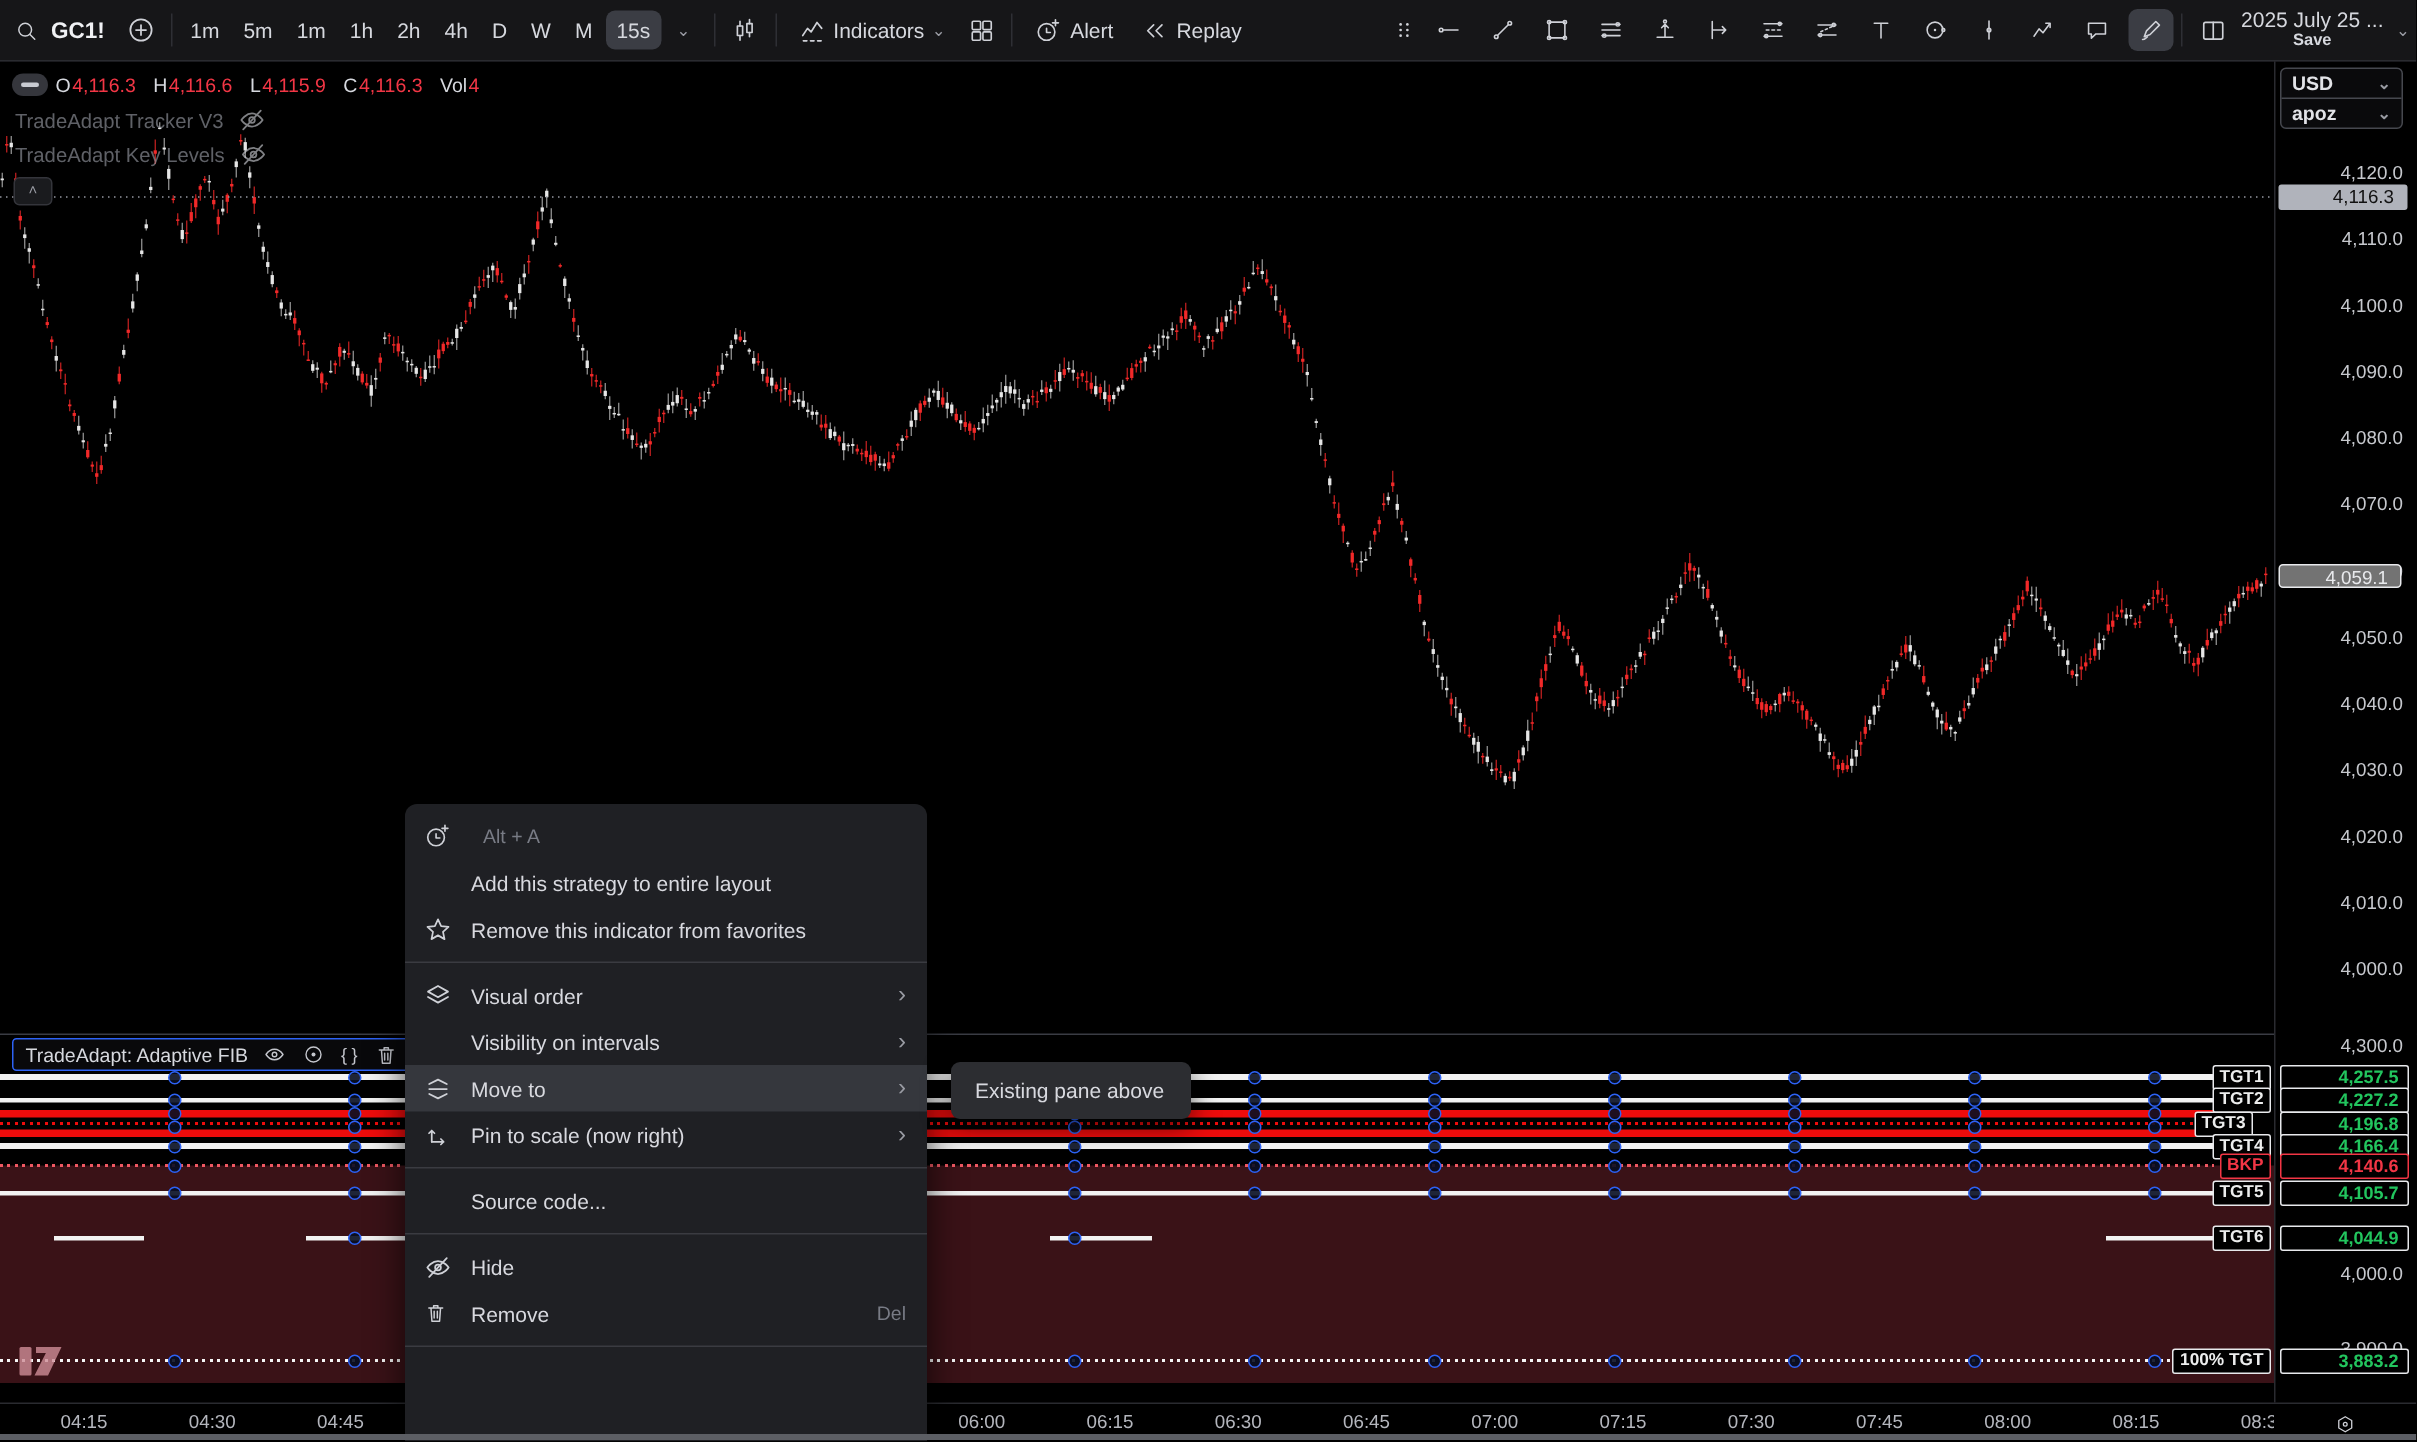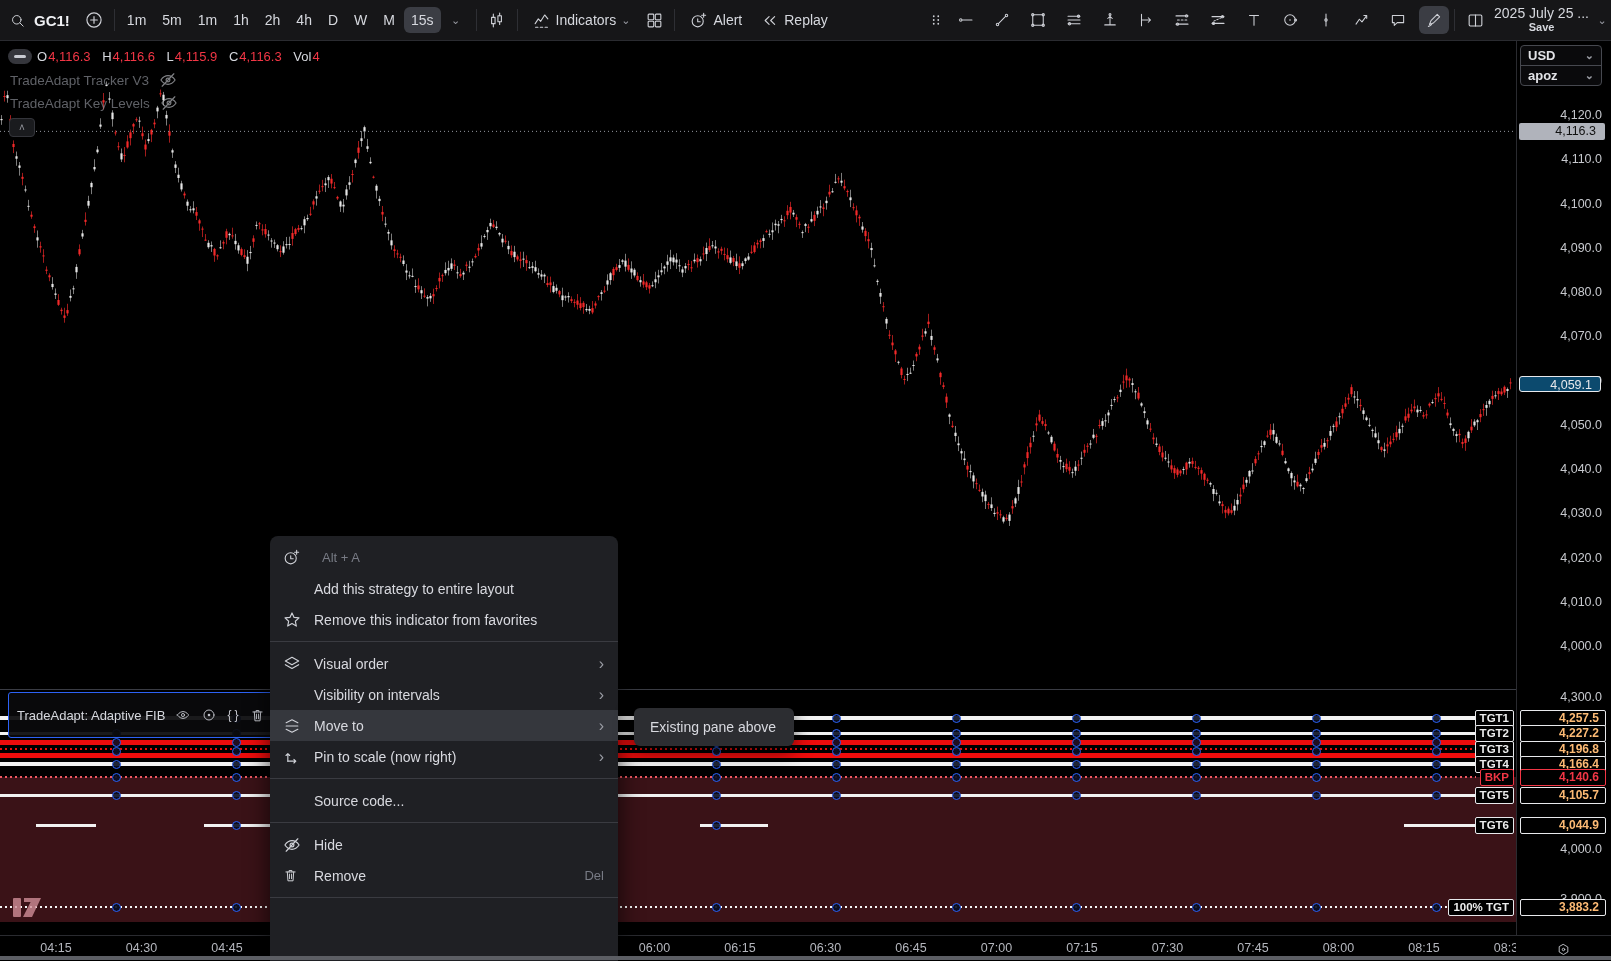--- a/index.html
+++ b/index.html
@@ -30,44 +30,44 @@
   #sym-pill{position:absolute;left:8px;top:49px;width:24px;height:15px;border-radius:8px;background:#35363c;z-index:5;}
   #sym-pill:after{content:"";position:absolute;left:6px;top:6px;width:12px;height:3px;border-radius:2px;background:#c9cbd2;}
   .ind-row{position:absolute;left:10px;display:flex;align-items:center;gap:9px;font-size:13.5px;color:#9a9da6;opacity:.62;z-index:5;}
   #collapse-btn{position:absolute;left:9px;top:118px;width:24px;height:17px;background:#1a1b1e;border:1px solid #34353b;
                 border-radius:4px;color:#9a9ca4;font-size:10px;display:flex;align-items:center;justify-content:center;z-index:5;}
   
   #price-col{position:absolute;left:1516px;top:40px;width:95px;height:921px;background:#000;border-left:1px solid #2a2b30;z-index:10;}
   .tick{position:absolute;right:10px;font-size:12.5px;color:#c6c8cd;height:16px;line-height:16px;}
   #last-price{position:absolute;left:2px;width:86px;height:17px;background:#b0b3bb;color:#111;font-size:12.5px;
               text-align:right;padding-right:9px;box-sizing:border-box;line-height:17px;border-radius:2px;z-index:12;}
-  #counter-price{position:absolute;left:2px;width:82px;height:16px;background:#0c4a6e;border:1px solid #e8e9ec;border-radius:3px;
+  #counter-price{position:absolute;left:2px;width:82px;height:16px;background:#737373;border:1px solid #e8e9ec;border-radius:3px;
               color:#e8e9ec;font-size:12.5px;text-align:right;padding-right:8px;box-sizing:border-box;line-height:16px;z-index:12;}
   #scale-box{position:absolute;left:3px;top:5px;width:80px;border:1px solid #46484f;border-radius:4px;background:#0a0a0c;z-index:12;}
   .scale-row{display:flex;align-items:center;justify-content:space-between;padding:2px 7px;font-size:13px;font-weight:bold;color:#e2e3e7;}
   .scale-div{height:1px;background:#46484f;}
   #time-axis{position:absolute;left:0;top:935px;width:1516px;height:26px;background:#000;border-top:1px solid #2a2b30;overflow:hidden;z-index:8;}
   .tlabel{position:absolute;top:5px;font-size:12.5px;color:#b4b6bd;transform:translateX(-50%);}
   #ta-corner{position:absolute;left:1516px;top:935px;width:95px;height:26px;background:#000;border-top:1px solid #2a2b30;z-index:11;
              display:flex;align-items:center;justify-content:center;color:#b4b6bd;}
   #scroll-strip{position:absolute;left:0;top:956px;width:1611px;height:4px;background:#5c5e64;z-index:70;}
   
   #lower-pane{position:absolute;left:0;top:690px;width:1516px;height:245px;background:#000;overflow:hidden;z-index:2;}
   #pane-divider{position:absolute;left:0;top:689px;width:1611px;height:1px;background:#3a3c44;z-index:6;}
   #maroon{position:absolute;left:0;width:1516px;background:#3a1217;}
   .lvl-line{position:absolute;left:0;}
   .handle{position:absolute;width:7px;height:7px;border:1.5px solid #2d62f5;border-radius:50%;background:rgba(8,14,34,.9);z-index:6;}
   .name-tag{position:absolute;height:15px;line-height:15px;background:#000;border:1px solid #e8e9ec;border-radius:2px;
             color:#eceded;font-size:11.5px;font-weight:bold;padding:0 4px;z-index:7;}
   .name-tag.red{border-color:#f23645;color:#f23645;}
   .val-tag{position:absolute;left:3px;width:78px;height:15px;line-height:15px;background:#000;border:1px solid #e8e9ec;border-radius:2px;
-            color:#fdba74;font-size:12px;font-weight:bold;text-align:right;padding-right:6px;z-index:13;}
+            color:#22c55e;font-size:12px;font-weight:bold;text-align:right;padding-right:6px;z-index:13;}
   .val-tag.red{border-color:#f23645;color:#f23645;}
   #fib-legend{position:absolute;left:8px;top:2px;height:20px;border:1px solid #2d62f5;border-radius:3px;background:#0a0a0cee;
-              display:flex;align-items:center;gap:10px;padding:12px 8px;font-size:13px;color:#d6d8de;z-index:8;}
+              display:flex;align-items:center;gap:10px;padding:0 8px;font-size:13px;color:#d6d8de;z-index:8;}
   #fib-legend .ic{color:#c3c5cc;}
   #tv-mark{position:absolute;left:12px;top:205px;opacity:.8;z-index:3;}
   
   #ctx-menu{position:absolute;left:270px;top:536px;width:348px;height:425px;background:#1f2024;border-radius:8px 8px 0 0;
             box-shadow:0 5px 24px rgba(0,0,0,.7);padding-top:6px;box-sizing:border-box;z-index:50;overflow:hidden;}
   .mrow{height:31px;display:flex;align-items:center;padding:0 14px 0 12px;font-size:14px;color:#d8d9df;cursor:pointer;}
   .mrow.hl{background:#35373d;}
   .mrow .micon{width:32px;display:inline-flex;color:#cfd1d7;}
   .mrow .mlabel{flex:1;}
   .mrow .mshort{color:#787b85;font-size:13px;margin-left:8px;}
@@ -1479,21 +1479,21 @@
         <div class="handle" style="left: 1432px; top: 47.616px;"></div>
         <div class="handle" style="left: 1432px; top: 56.616px;"></div>
         <div class="handle" style="left: 1432px; top: 69.968px;"></div>
         <div class="handle" style="left: 1432px; top: 82.997px;"></div>
         <div class="handle" style="left: 1432px; top: 100.621px;"></div>
         <div class="handle" style="left: 1432px; top: 212.984px;"></div>
         <div class="handle" style="left: 232px; top: 131.325px;"></div>
         <div class="handle" style="left: 712px; top: 131.325px;"></div>
         <div class="name-tag" style="top: 19.9625px; right: 2px;">TGT1</div>
         <div class="name-tag" style="top: 35.264px; right: 2px;">TGT2</div>
-        <div class="name-tag" style="top: 50.616px; right: 2px;">TGT3</div>
+        <div class="name-tag" style="top: 50.616px; right: 14px;">TGT3</div>
         <div class="name-tag" style="top: 65.968px; right: 2px;">TGT4</div>
         <div class="name-tag red" style="top: 78.997px; right: 2px;">BKP</div>
         <div class="name-tag" style="top: 96.6215px; right: 2px;">TGT5</div>
         <div class="name-tag" style="top: 127.325px; right: 2px;">TGT6</div>
         <div class="name-tag" style="top: 208.984px; right: 2px;">100% TGT</div>
       </div>
     <div id="fib-legend">
       <span>TradeAdapt: Adaptive FIB</span>
       <span class="ic">
           <svg viewBox="0 0 24 24" width="16" height="16" fill="none" stroke="currentColor" stroke-width="1.4" stroke-linecap="round" stroke-linejoin="round">

